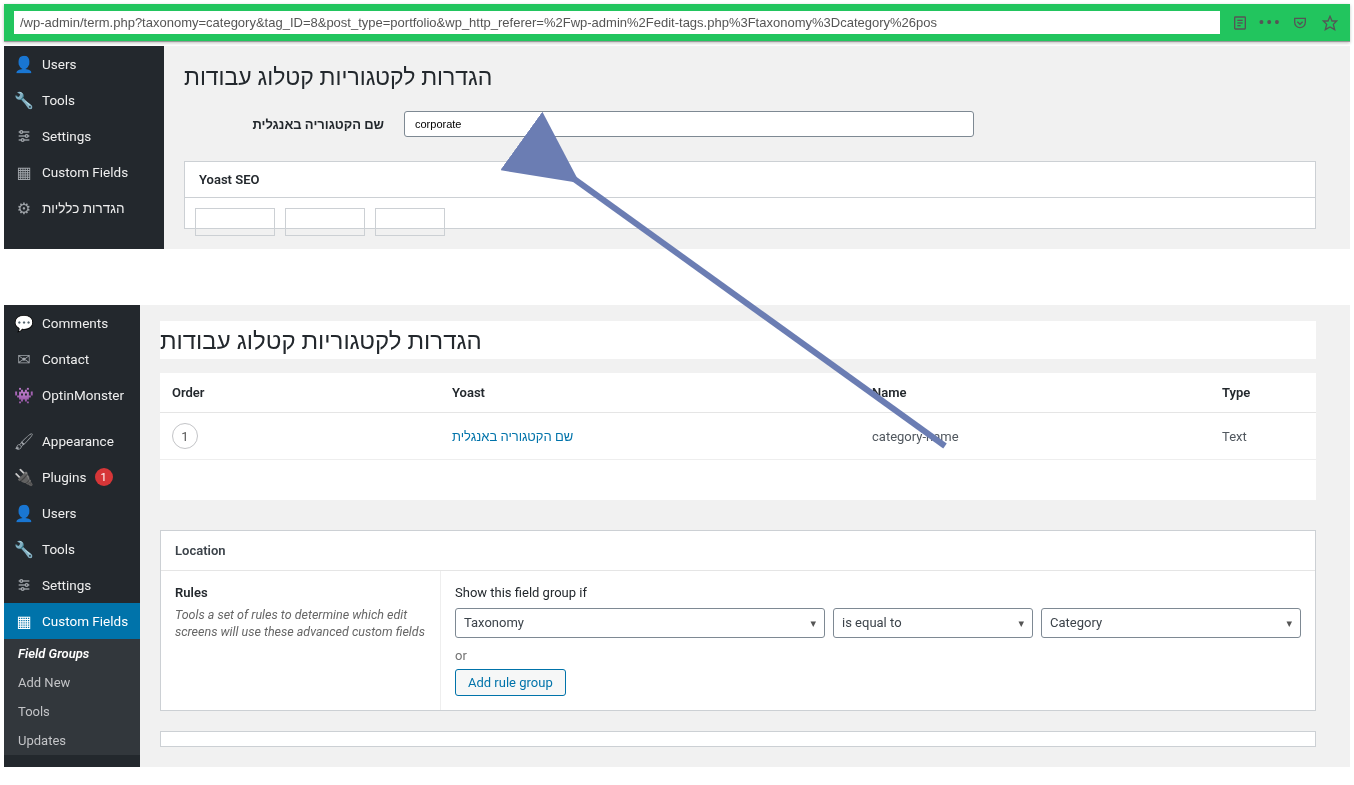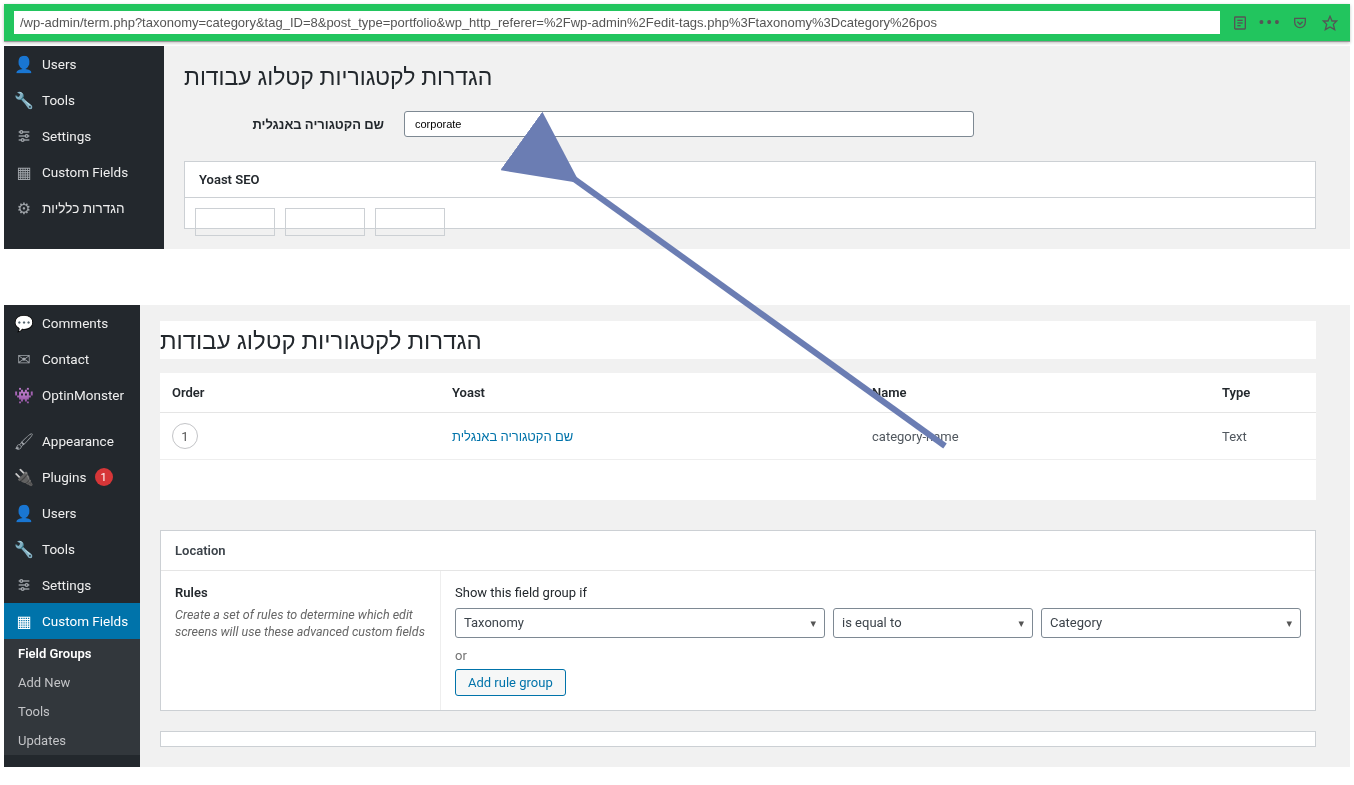--- a/index.html
+++ b/index.html
@@ -11,21 +11,21 @@
   .chrome-icon { width:20px; height:20px; display:flex; align-items:center; justify-content:center; color:#555; font-size:16px; cursor:pointer;}
   .chrome-icon svg { width:16px; height:16px;}
 
   
   .shell { display:flex; margin:4px;}
   .sidebar { width:160px; background:#23282d; color:#eee; font-size:13.5px;}
   .side-item { display:flex; align-items:center; gap:8px; padding:8px 10px; cursor:pointer; color:#eee;}
   .side-item.current { background:#0073aa; color:#fff; position:relative;}
   .side-item.current::after { content:""; position:absolute; right:-8px; top:50%; transform:translateY(-50%); border:8px solid transparent; border-right-color:#f1f1f1;}
   .side-sub { padding:7px 14px; background:#32373c; color:#c3c4c7; cursor:pointer; font-size:13px;}
-  .side-sub.current { color:#fff; font-weight:600;}
+  .side-sub.current { color:#fff; font-weight:600;font-style:italic;}
   .side-ico { width:20px; height:20px; display:flex; align-items:center; justify-content:center; color:#a0a5aa; font-size:16px;}
   .side-item.current .side-ico{color:#fff;}
   .badge { background:#d63638; color:#fff; border-radius:9px; padding:0 6px; font-size:11px; min-width:18px; height:18px; display:inline-flex; align-items:center; justify-content:center;}
 
   .content { flex:1; background:#f1f1f1; }
   .content-inner { padding:10px 34px 20px 20px;}
 
   
   .seg1 { background:#f1f1f1;}
   .h-title { font-size:23px; font-weight:400; color:#23282d; margin:8px 0 20px 0;}
@@ -236,21 +236,21 @@
                 <td colspan="4" style="height:40px;border-top:1px solid #eee;"></td>
               </tr>
         </tbody>
       </table>
 
       <div class="loc-box">
         <div class="loc-head">Location</div>
         <div class="loc-body">
           <div class="loc-left">
             <h4>Rules</h4>
-            <p>Create a set of rules to determine which edit screens will use these advanced custom fields</p>
+            <p>Tools a set of rules to determine which edit screens will use these advanced custom fields</p>
           </div>
           <div class="loc-right">
             <div class="lbl">Show this field group if</div>
             <div class="rule-row">
               <div class="sel sel-1">
                     <span>Taxonomy</span>
                     <span class="chev"></span>
                   </div>
               <div class="sel sel-2">
                     <span>is equal to</span>

